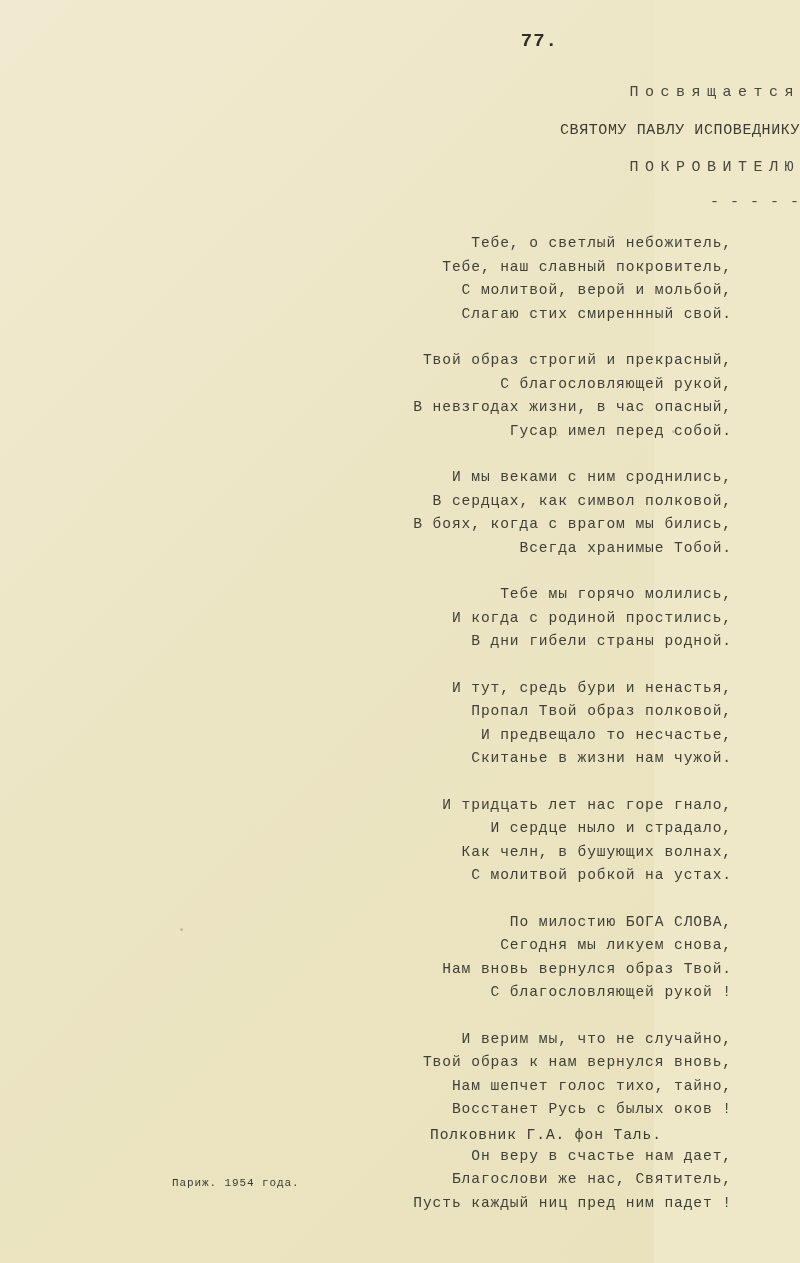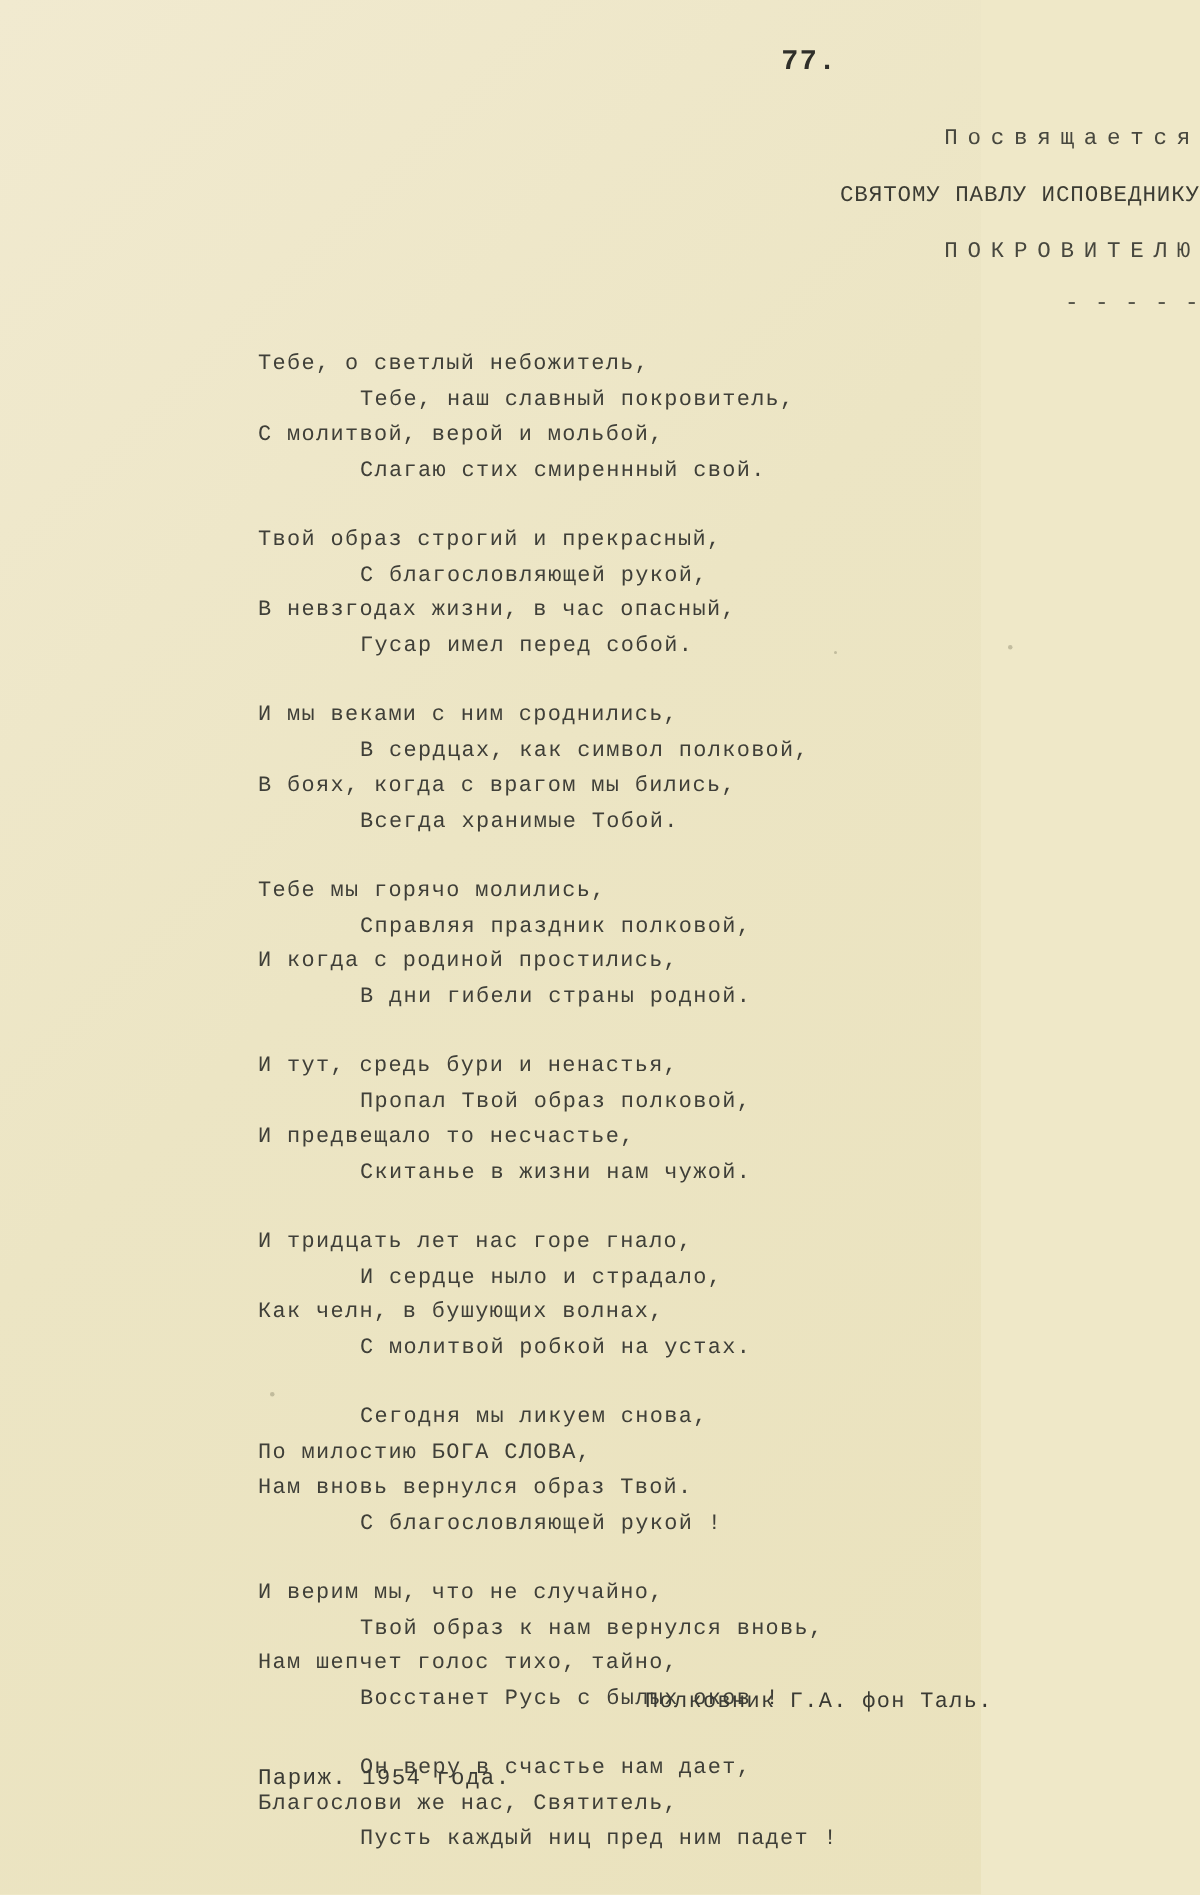--- a/index.html
+++ b/index.html
@@ -64,20 +64,21 @@
     color: #4a4a40;
   }
   .poem {
     position: absolute;
     top: 232px;
     left: 172px;
     width: 560px;
   }
   .stanza {
     margin-bottom: 23px;
+    text-align: right;
   }
   .vline {
     font-size: 14.6px;
     line-height: 23.5px;
     letter-spacing: 0.9px;
     color: #3f3f38;
     white-space: pre;
   }
   .vline.indent {
     padding-left: 68px;
@@ -88,21 +89,21 @@
     left: 430px;
     font-size: 14.6px;
     letter-spacing: 0.9px;
     color: #3a3a33;
     white-space: pre;
   }
   .place {
     position: absolute;
     top: 1177px;
     left: 172px;
-    font-size: 15px;
+    font-size: 11px;
     letter-spacing: 0.9px;
     color: #3a3a33;
     white-space: pre;
   }
   .speck {
     position: absolute;
     background: #8d8a6e;
     opacity: 0.45;
     border-radius: 50%;
   }
@@ -139,39 +140,38 @@
         <div class="vline indent">Гусар имел перед собой.</div>
       </div>
       <div class="stanza">
         <div class="vline">И мы веками с ним сроднились,</div>
         <div class="vline indent">В сердцах, как символ полковой,</div>
         <div class="vline">В боях, когда с врагом мы бились,</div>
         <div class="vline indent">Всегда хранимые Тобой.</div>
       </div>
       <div class="stanza">
         <div class="vline">Тебе мы горячо молились,</div>
-        <div class="vline indent">Справляя праздник полковой,</div>
         <div class="vline">И когда с родиной простились,</div>
         <div class="vline indent">В дни гибели страны родной.</div>
       </div>
       <div class="stanza">
         <div class="vline">И тут, средь бури и ненастья,</div>
         <div class="vline indent">Пропал Твой образ полковой,</div>
         <div class="vline">И предвещало то несчастье,</div>
         <div class="vline indent">Скитанье в жизни нам чужой.</div>
       </div>
       <div class="stanza">
         <div class="vline">И тридцать лет нас горе гнало,</div>
         <div class="vline indent">И сердце ныло и страдало,</div>
         <div class="vline">Как челн, в бушующих волнах,</div>
         <div class="vline indent">С молитвой робкой на устах.</div>
       </div>
       <div class="stanza">
+        <div class="vline">По милостию БОГА СЛОВА,</div>
         <div class="vline indent">Сегодня мы ликуем снова,</div>
-        <div class="vline">По милостию БОГА СЛОВА,</div>
         <div class="vline">Нам вновь вернулся образ Твой.</div>
         <div class="vline indent">С благословляющей рукой !</div>
       </div>
       <div class="stanza">
         <div class="vline">И верим мы, что не случайно,</div>
         <div class="vline indent">Твой образ к нам вернулся вновь,</div>
         <div class="vline">Нам шепчет голос тихо, тайно,</div>
         <div class="vline indent">Восстанет Русь с былых оков !</div>
       </div>
       <div class="stanza">

